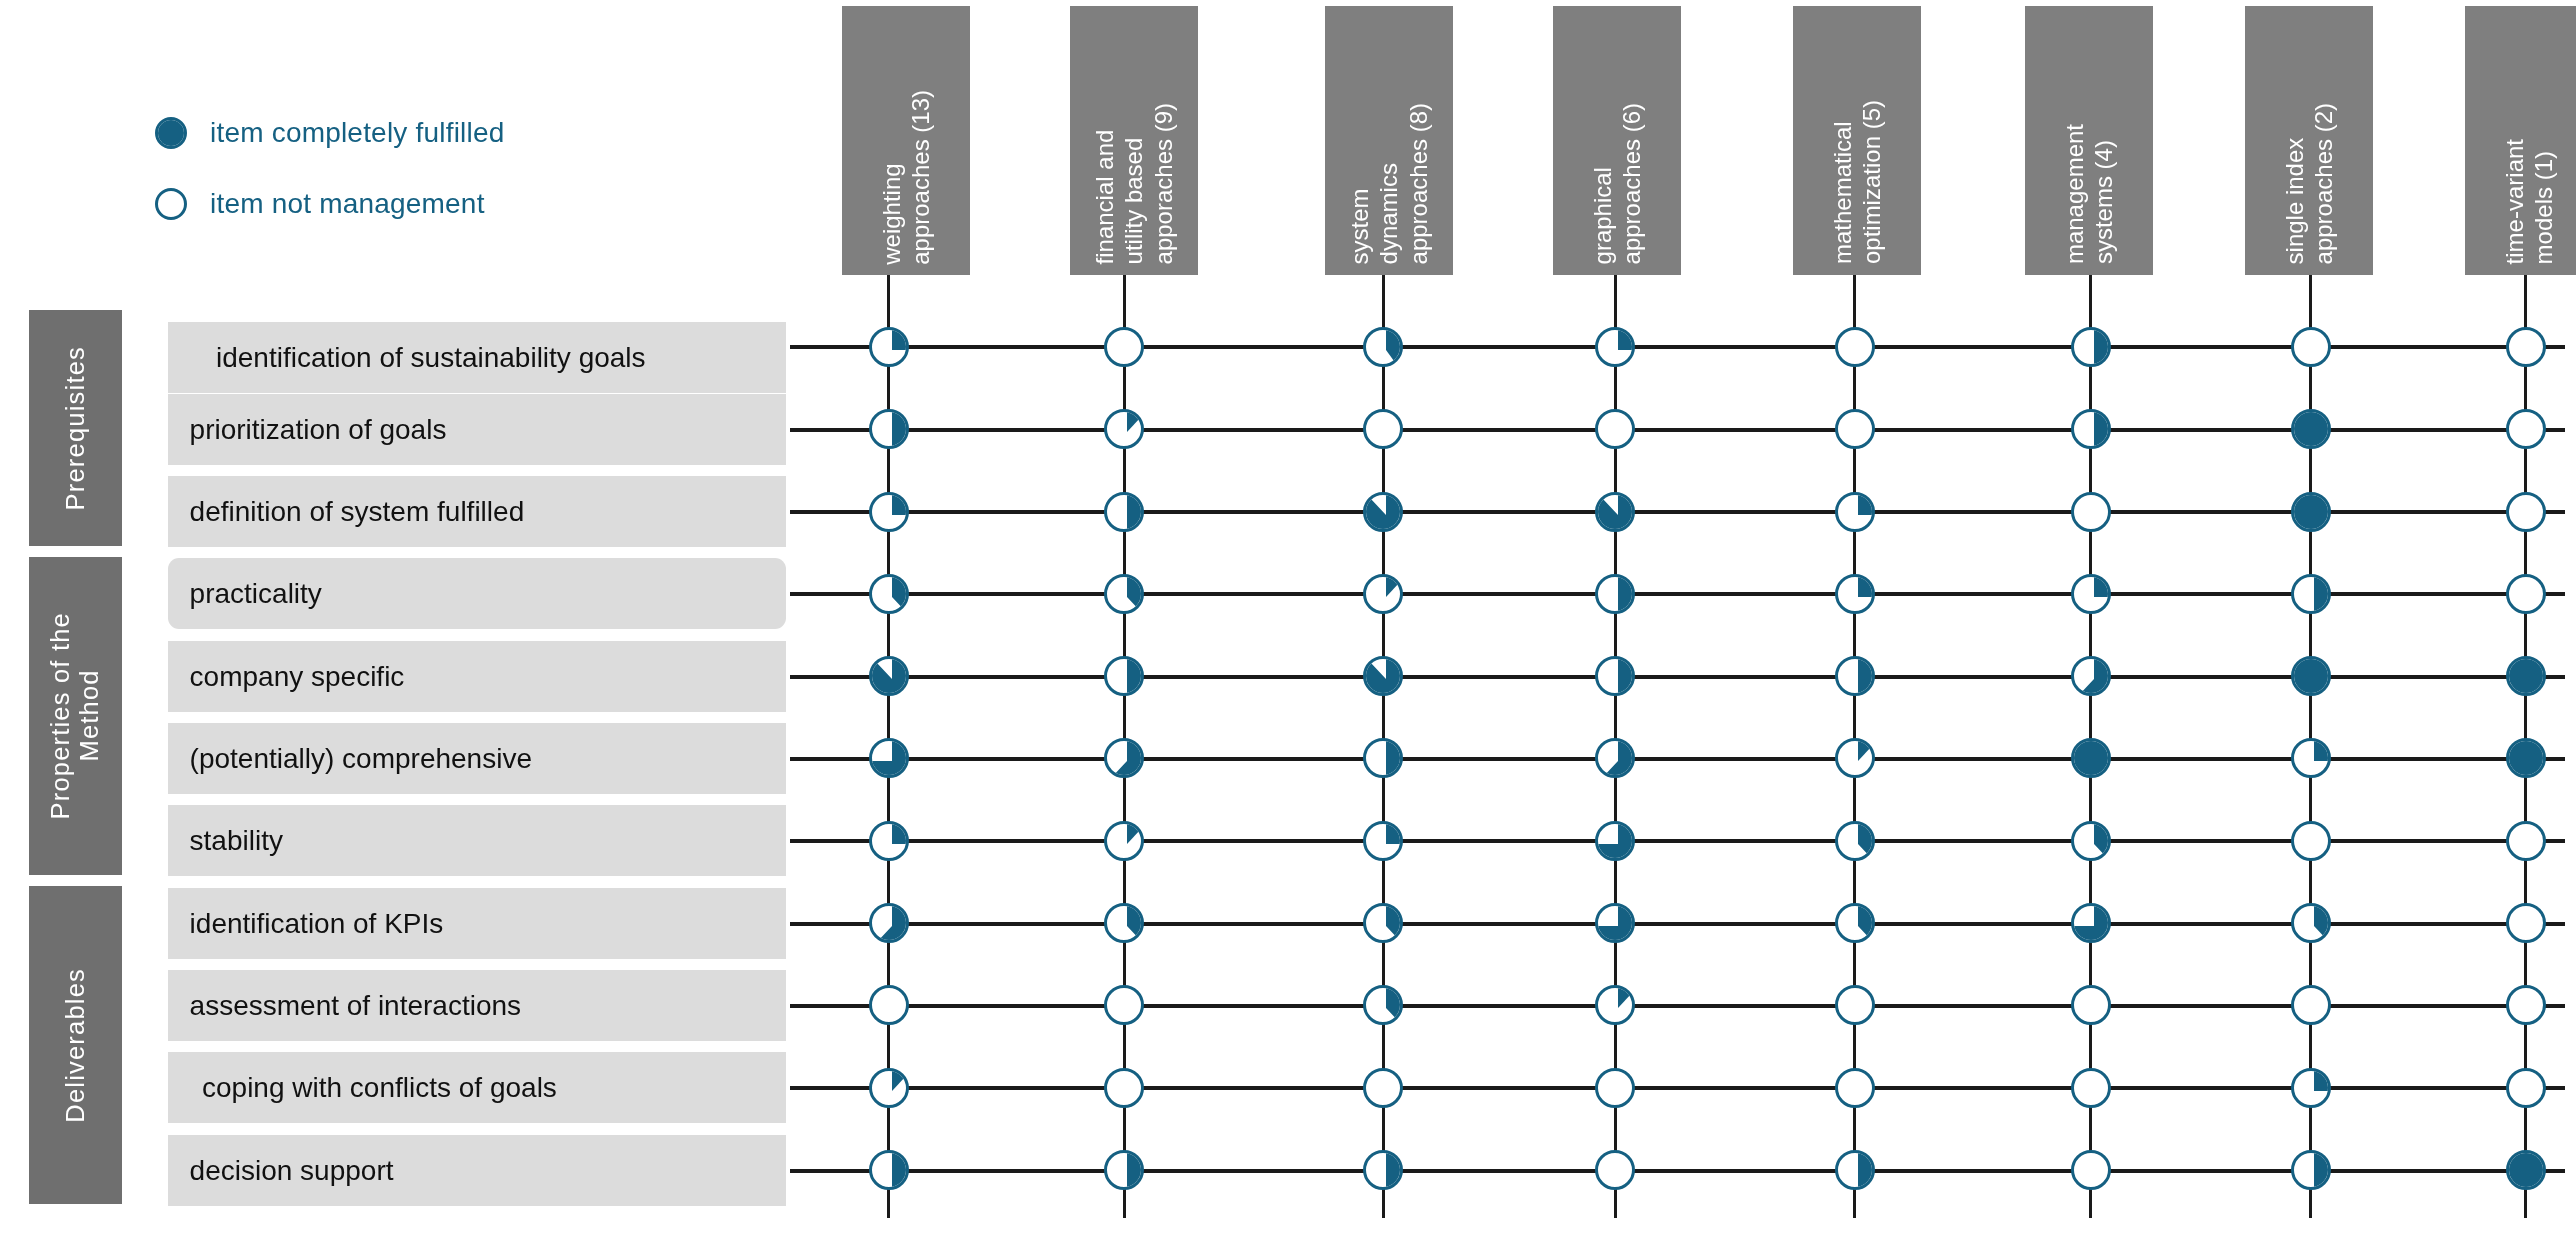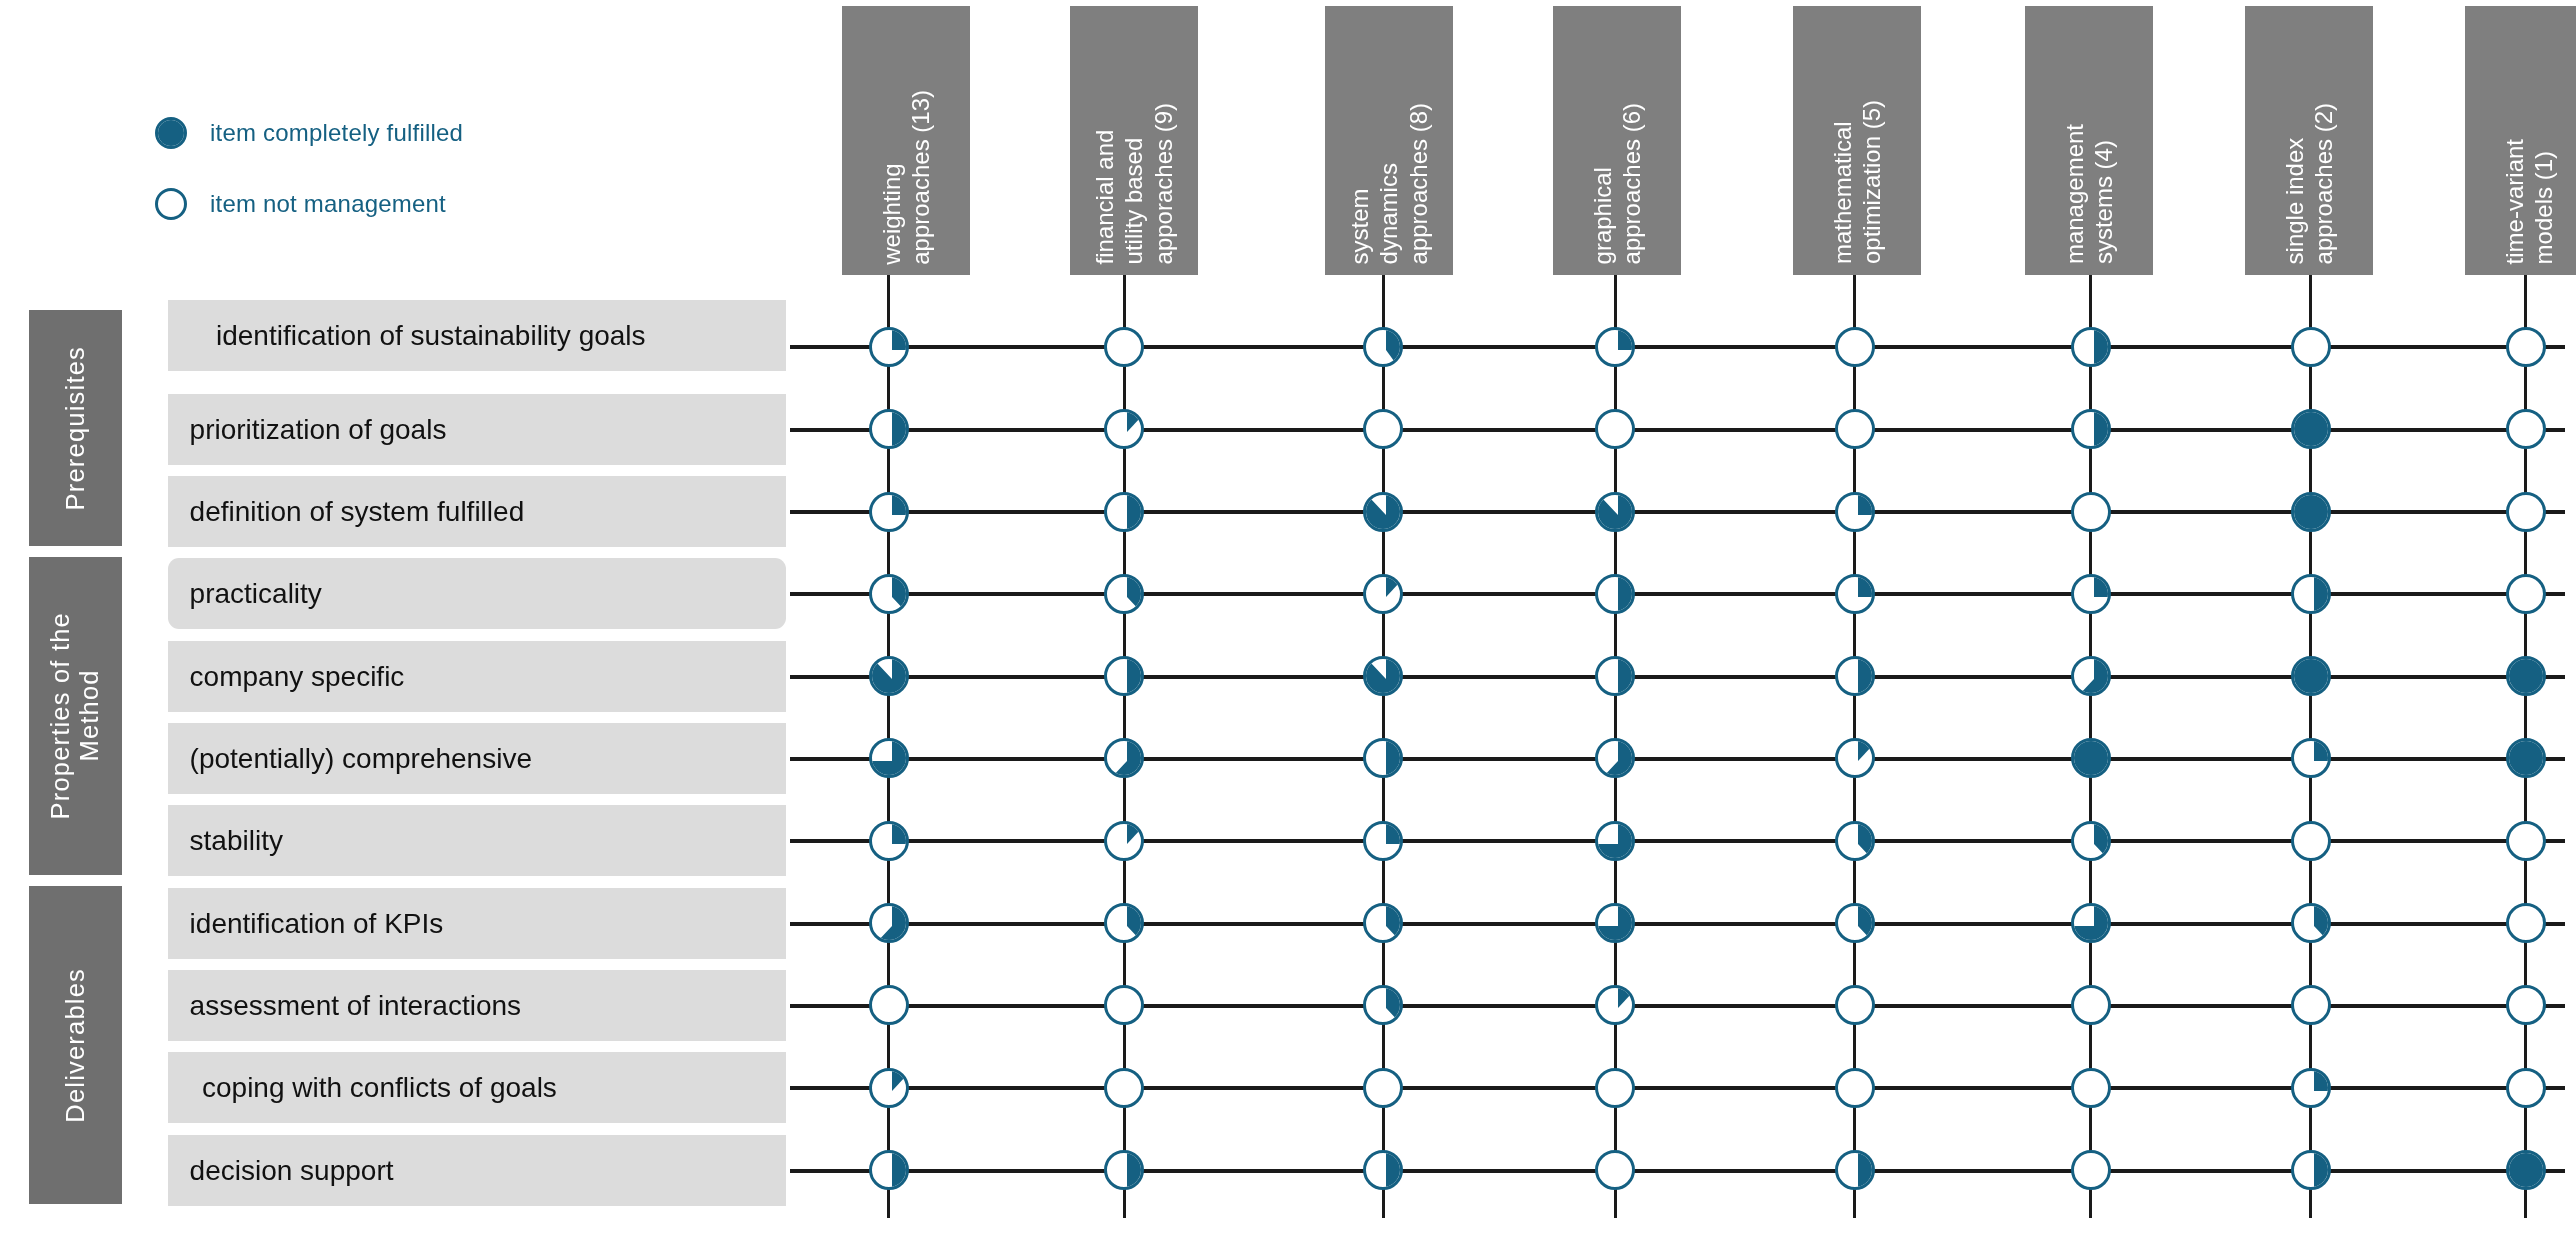--- a/index.html
+++ b/index.html
@@ -22,21 +22,21 @@
     display: flex;
     align-items: center;
     height: 71px;
   }
   .legend-swatch {
     width: 32px; height: 32px;
     margin-right: 23px;
     flex: 0 0 auto;
   }
   .legend-label {
-    font-size: 24px;
+    font-size: 28px;
     color: #156082;
     letter-spacing: 0.2px;
     white-space: nowrap;
   }
 
   
   #col-headers {
     position: absolute;
     left: 0; top: 0;
     width: 2576px; height: 309px;
@@ -170,21 +170,21 @@
     <div class="group-band" style="top: 557px; height: 318px;">
       <span class="group-band-text">Properties of the
 Method</span>
     </div>
     <div class="group-band" style="top: 886px; height: 318px;">
       <span class="group-band-text">Deliverables</span>
     </div>
   </div>
 
 <div id="row-labels">
-    <div class="row-label" style="top: 300px; padding-left: 48px;">
+    <div class="row-label" style="top: 322px; padding-left: 48px;">
       <span>identification of sustainability goals</span>
     </div>
     <div class="row-label" style="top: 394px;">
       <span>prioritization of goals</span>
     </div>
     <div class="row-label" style="top: 476px;">
       <span>definition of system fulfilled</span>
     </div>
     <div class="row-label" style="top: 558px; border-radius: 11px;">
       <span>practicality</span>

